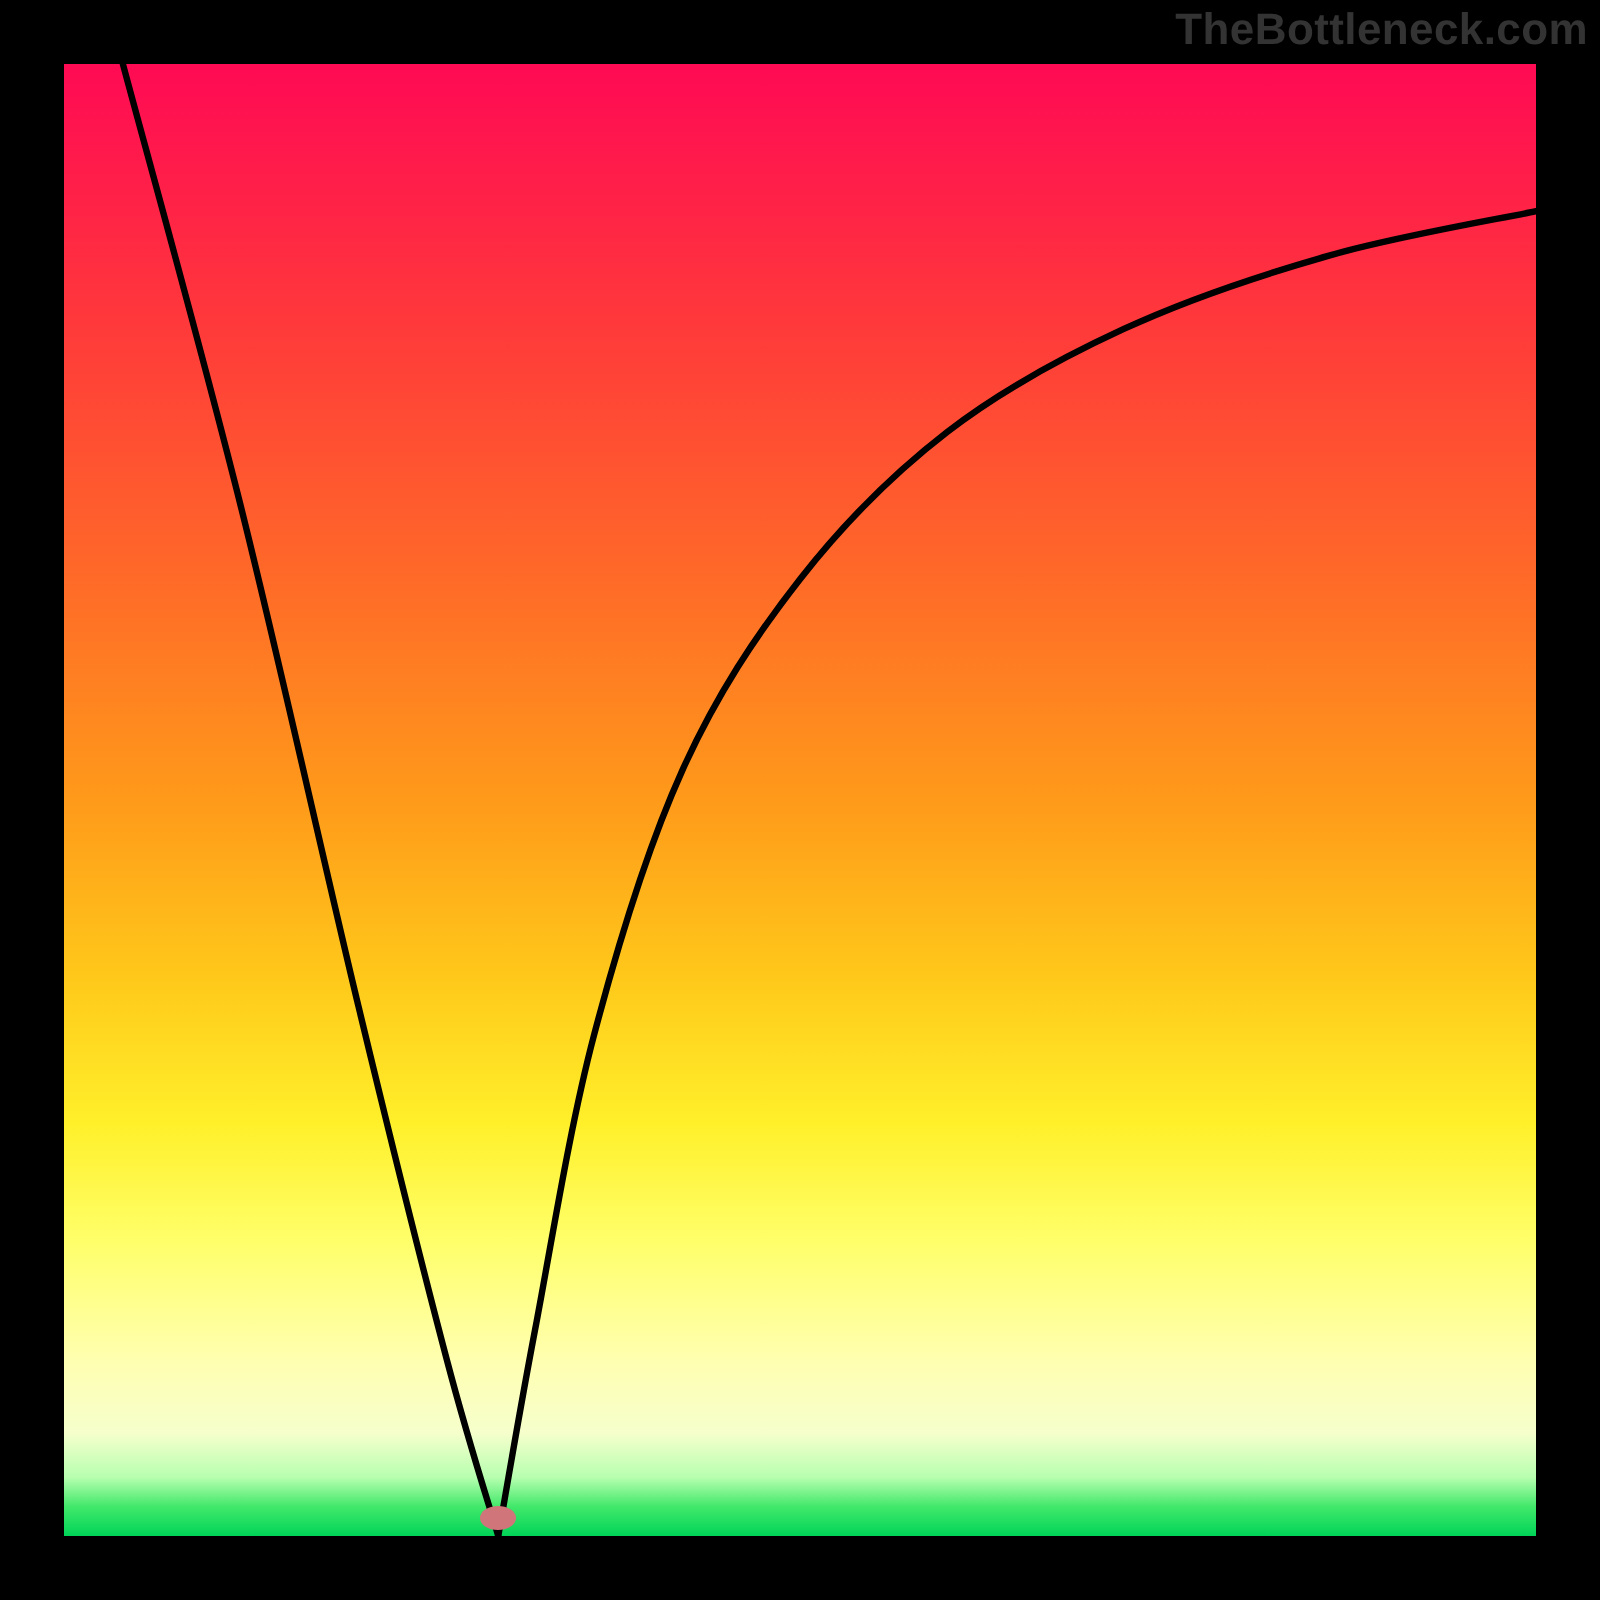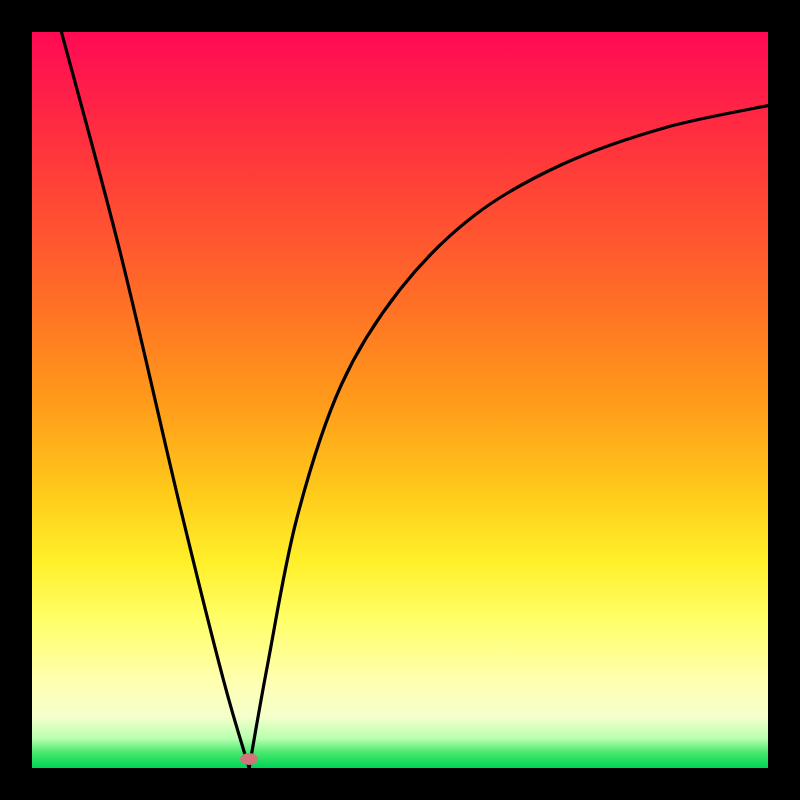--- a/index.html
+++ b/index.html
@@ -73,20 +73,21 @@
     background: #d0757a;
     border-radius: 50% / 50%;
     transform: translate(-50%, -50%);
   }
 </style>
 </head>
 <body>
 
 <div class="outer">
 
+  <div class="watermark">TheBottleneck.com</div>
 
   <div class="plot-area">
 
     <div class="gradient-bg"></div>
 
     <svg class="curve" viewBox="0 0 736 736" preserveAspectRatio="none">
       <path id="left-branch-path" fill="none" stroke="#000000" stroke-width="3.2" stroke-linecap="round" stroke-linejoin="round" d="M 29.44 0.00 C 39.25 36.80, 68.69 142.29, 88.32 220.80 C 107.95 299.31, 130.03 399.89, 147.20 471.04 C 164.37 542.19, 179.71 603.52, 191.36 647.68 C 203.01 691.84, 212.83 721.28, 217.12 736.00"></path>
       <path id="right-branch-path" fill="none" stroke="#000000" stroke-width="3.2" stroke-linecap="round" stroke-linejoin="round" d="M 217.12 736.00 C 220.19 718.83, 227.55 674.67, 235.52 632.96 C 243.49 591.25, 252.69 532.37, 264.96 485.76 C 277.23 439.15, 291.95 391.31, 309.12 353.28 C 326.29 315.25, 345.92 285.81, 368.00 257.60 C 390.08 229.39, 414.61 204.85, 441.60 184.00 C 468.59 163.15, 498.03 147.20, 529.92 132.48 C 561.81 117.76, 598.61 105.49, 632.96 95.68 C 667.31 85.87, 718.83 77.28, 736.00 73.60"></path>
     </svg>
 

